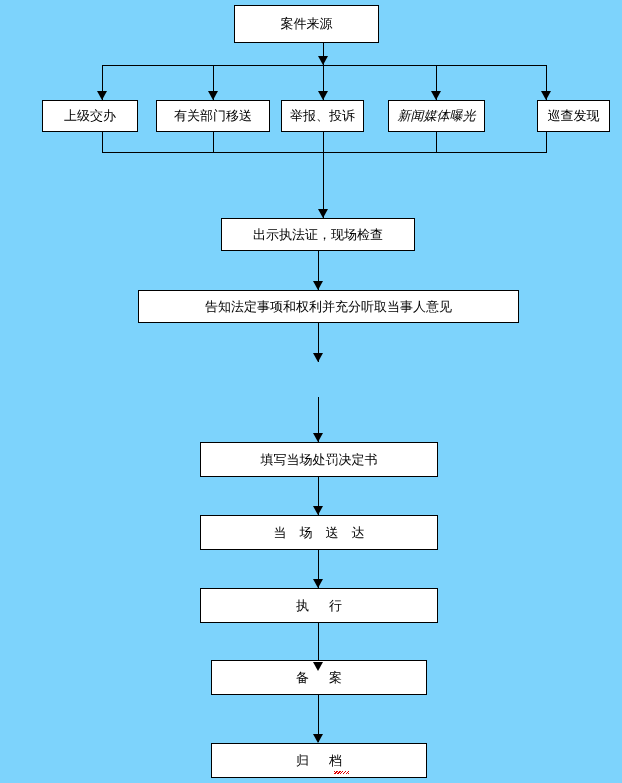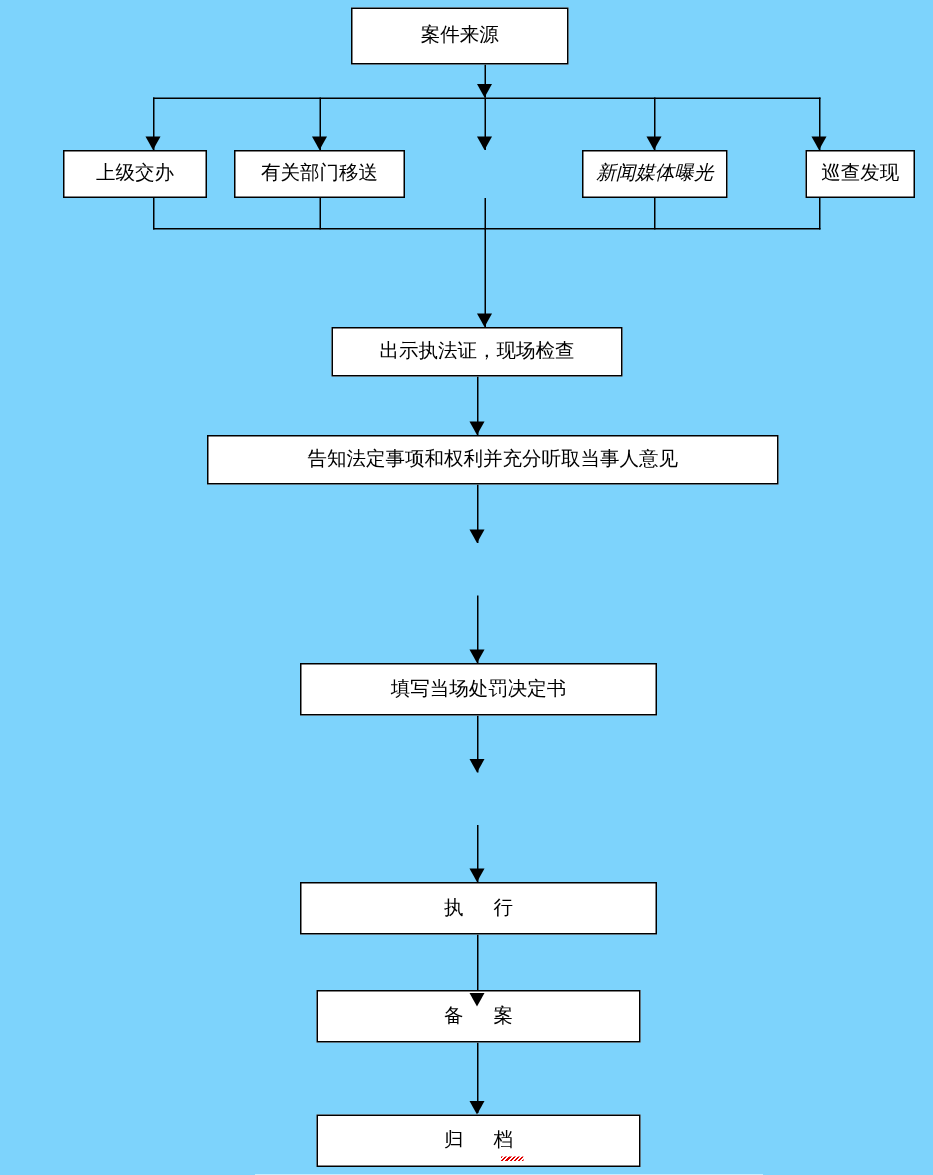--- a/index.html
+++ b/index.html
@@ -107,20 +107,23 @@
   <div class="arrowhead" style="left:318px; top:91px;"></div>
   <div class="arrowhead" style="left:431px; top:91px;"></div>
   <div class="arrowhead" style="left:541px; top:91px;"></div>
 
   <div class="node" style="left:42px; top:100px; width:96px; height:32px;">
     <span class="label">上级交办</span>
   </div>
   <div class="node" style="left:156px; top:100px; width:114px; height:32px;">
     <span class="label">有关部门移送</span>
   </div>
+  <div class="node" style="left:281px; top:100px; width:83px; height:32px;">
+    <span class="label">举报、投诉</span>
+  </div>
   <div class="node" style="left:388px; top:100px; width:97px; height:32px;font-style:italic;">
     <span class="label">新闻媒体曝光</span>
   </div>
   <div class="node" style="left:499px; top:100px; width:73px; height:32px;margin-left:38px;">
     <span class="label">巡查发现</span>
   </div>
 
   <div class="vline" style="left:102px; top:132px; height:21px;"></div>
   <div class="vline" style="left:213px; top:132px; height:21px;"></div>
   <div class="vline" style="left:323px; top:132px; height:21px;"></div>
@@ -150,20 +153,23 @@
   <div class="vline" style="left:318px; top:397px; height:45px;"></div>
   <div class="arrowhead" style="left:313px; top:433px;"></div>
 
   <div class="node" style="left:200px; top:442px; width:238px; height:35px;">
     <span class="label">填写当场处罚决定书</span>
   </div>
 
   <div class="vline" style="left:318px; top:477px; height:38px;"></div>
   <div class="arrowhead" style="left:313px; top:506px;"></div>
 
+  <div class="node wide-space" style="left:200px; top:515px; width:238px; height:35px;">
+    <span class="label">当场送达</span>
+  </div>
 
   <div class="vline" style="left:318px; top:550px; height:38px;"></div>
   <div class="arrowhead" style="left:313px; top:579px;"></div>
 
   <div class="node mid-space" style="left:200px; top:588px; width:238px; height:35px;">
     <span class="label">执行</span>
   </div>
 
   <div class="vline" style="left:318px; top:623px; height:48px;"></div>
   <div class="arrowhead" style="left:313px; top:662px;"></div>

